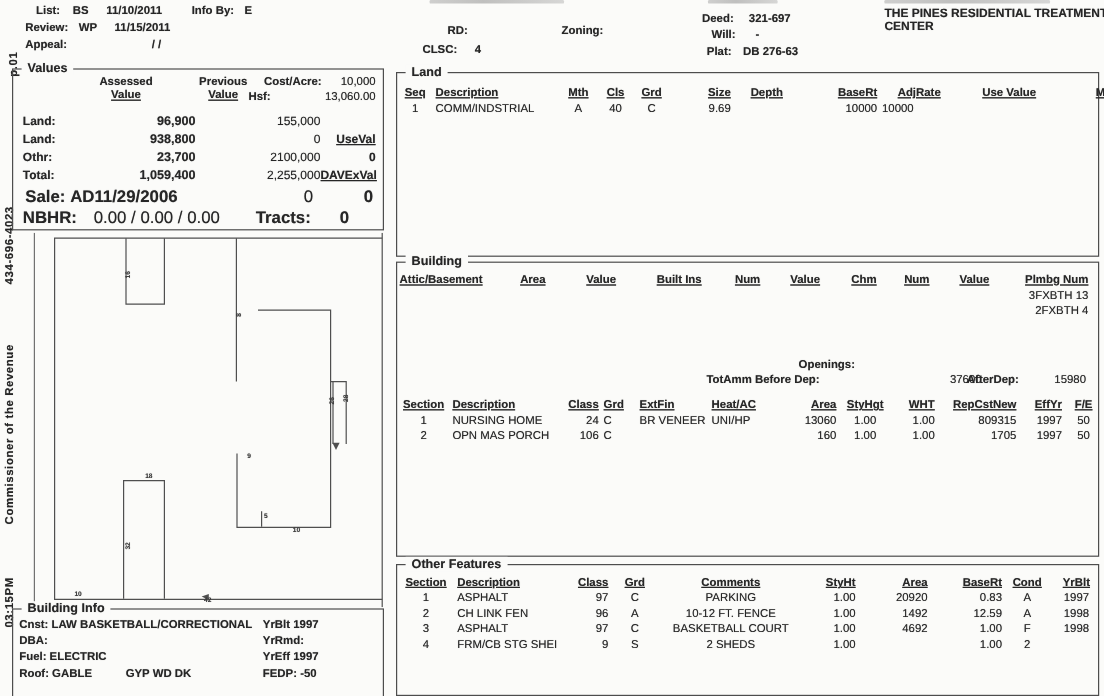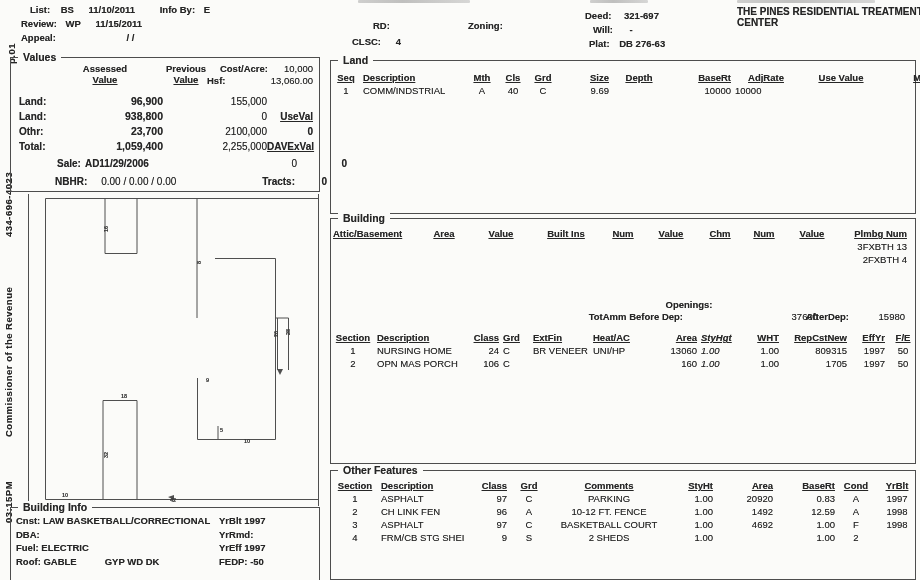--- a/index.html
+++ b/index.html
@@ -48,21 +48,21 @@
   .t-btop :is(th,td):nth-child(10){width:66px;text-align:right;}
   .t-btop :is(th,td):nth-child(11){width:46px;text-align:right;}
   
   .t-bsec :is(th,td):nth-child(1){width:40px;text-align:center;}
   .t-bsec :is(th,td):nth-child(2){width:84px;text-align:left;}
   .t-bsec :is(th,td):nth-child(3){width:34px;text-align:right;}
   .t-bsec :is(th,td):nth-child(4){width:26px;text-align:left;}
   .t-bsec :is(th,td):nth-child(5){width:56px;text-align:left;}
   .t-bsec :is(th,td):nth-child(6){width:56px;text-align:left;}
   .t-bsec :is(th,td):nth-child(7){width:44px;text-align:right;}
-  .t-bsec :is(th,td):nth-child(8){width:40px;text-align:left;font-style:italic;}
+  .t-bsec :is(th,td):nth-child(8){width:40px;text-align:center;}
   .t-bsec :is(th,td):nth-child(9){width:34px;text-align:right;}
   .t-bsec :is(th,td):nth-child(10){width:64px;text-align:right;}
   .t-bsec :is(th,td):nth-child(11){width:34px;text-align:right;}
   .t-bsec :is(th,td):nth-child(12){width:28px;text-align:center;}
   .t-bsec :is(th,td):nth-child(13){width:44px;text-align:right;}
   
   .t-of :is(th,td):nth-child(1){width:44px;text-align:center;}
   .t-of :is(th,td):nth-child(2){width:86px;text-align:left;}
   .t-of :is(th,td):nth-child(3){width:36px;text-align:right;}
   .t-of :is(th,td):nth-child(4){width:36px;text-align:center;}
@@ -74,21 +74,21 @@
   .t-of :is(th,td):nth-child(10){width:40px;text-align:center;}
   .t-of :is(th,td):nth-child(11){width:36px;text-align:right;}
   
   .vrows{position:absolute;left:0;right:0;top:36px;}
   .vrow{display:grid;grid-template-columns:48px 104px 104px 1fr;height:15px;line-height:15px;}
   .vrow .vc{font-size:10px;overflow:hidden;}
   .vrow .c0{padding-left:8px;font-weight:700;}
   .vrow .c1{text-align:right;font-weight:700;font-size:10.5px;}
   .vrow .c2{text-align:right;}
   .vrow .c3{text-align:right;padding-right:6px;font-weight:700;}
-  .vspec{display:flex;height:15px;line-height:15px;font-size:10px;margin-left:36px;}
+  .vspec{display:flex;height:15px;line-height:15px;font-size:14px;}
   
   .birow{display:flex;height:13.5px;line-height:13.5px;font-size:9.5px;font-weight:700;padding-left:5px;}
   .birow .bi-mid{margin-left:28px;}
   .birow .bi-right{margin-left:auto;width:100px;text-align:left;}
   
   .vtext{position:absolute;transform-origin:0 0;transform:rotate(-90deg);
          font-size:9.5px;font-weight:700;white-space:nowrap;letter-spacing:.5px;}
   
   .smudge{position:absolute;height:3px;background:linear-gradient(90deg,#999,#777 40%,#aaa);
           opacity:.45;border-radius:1px;}

